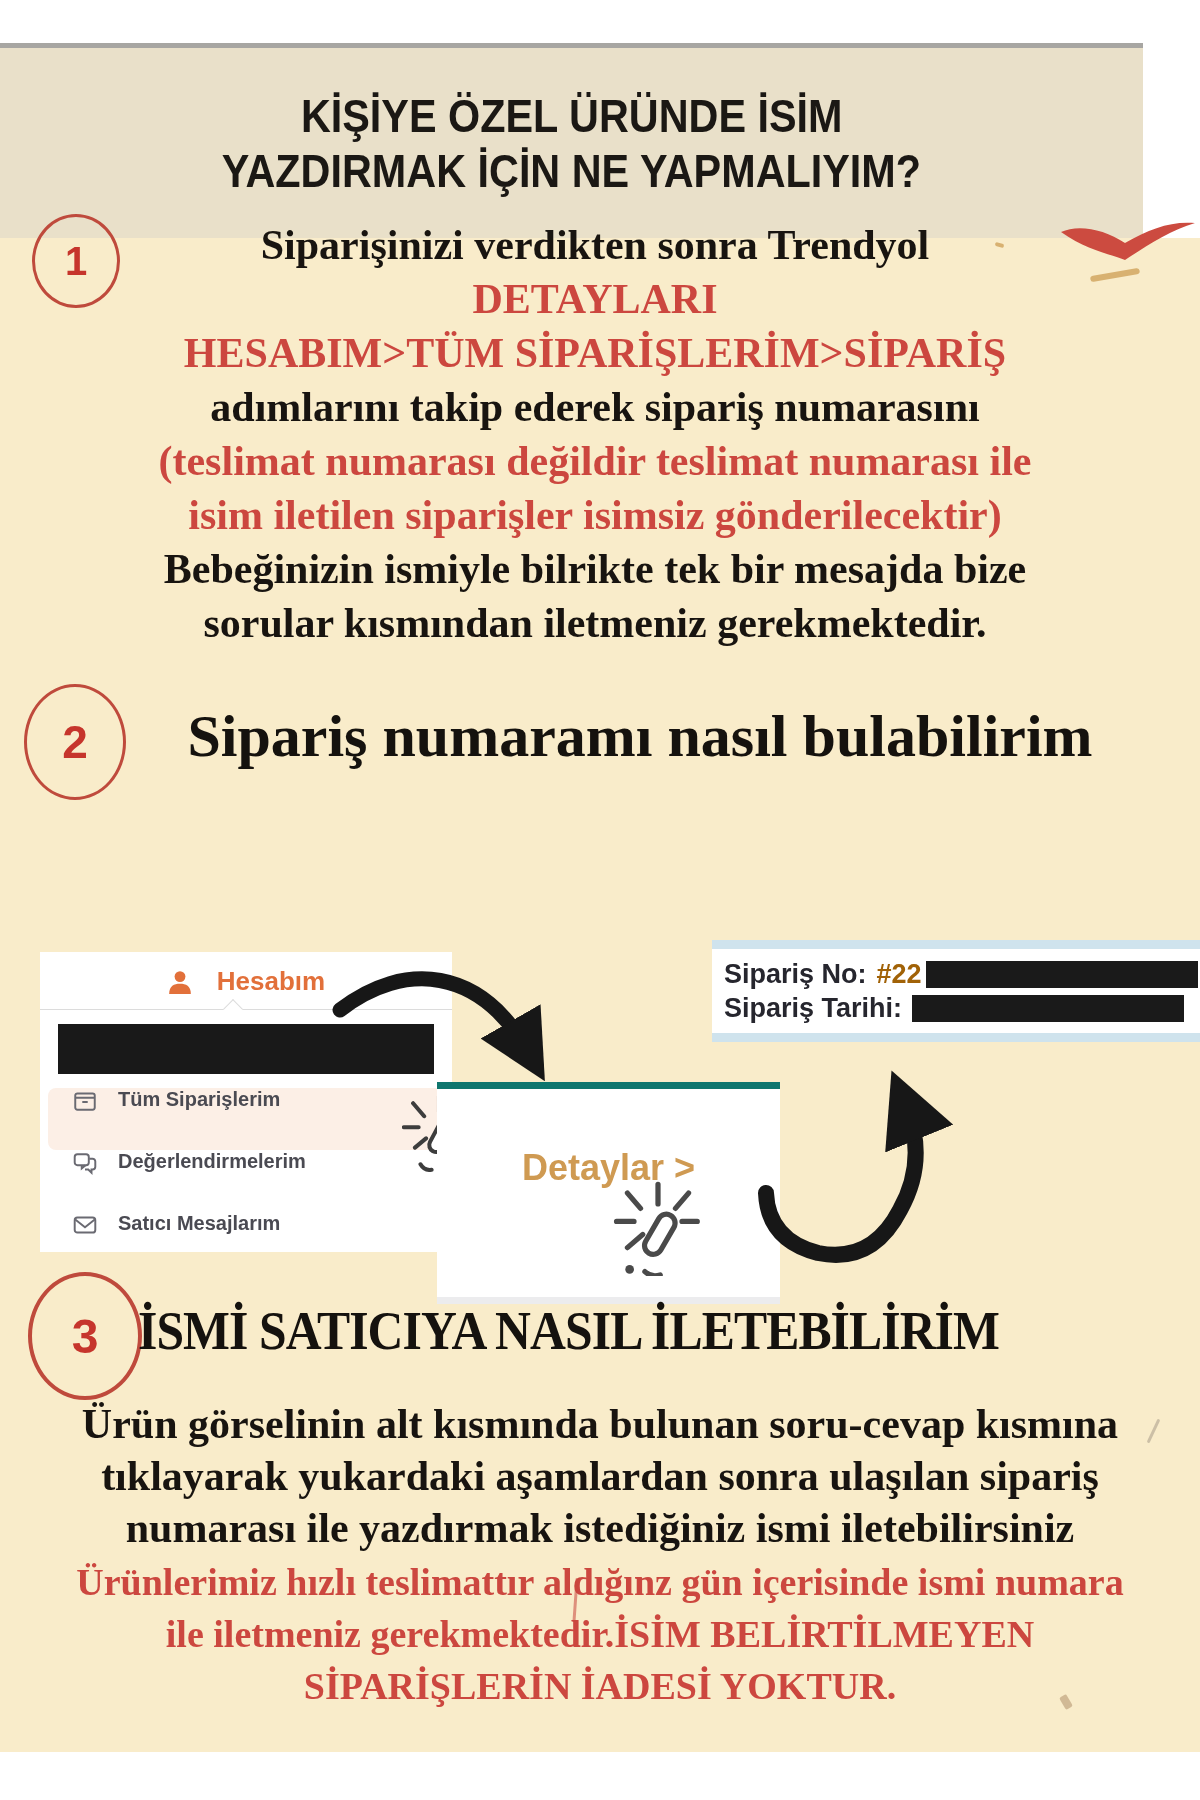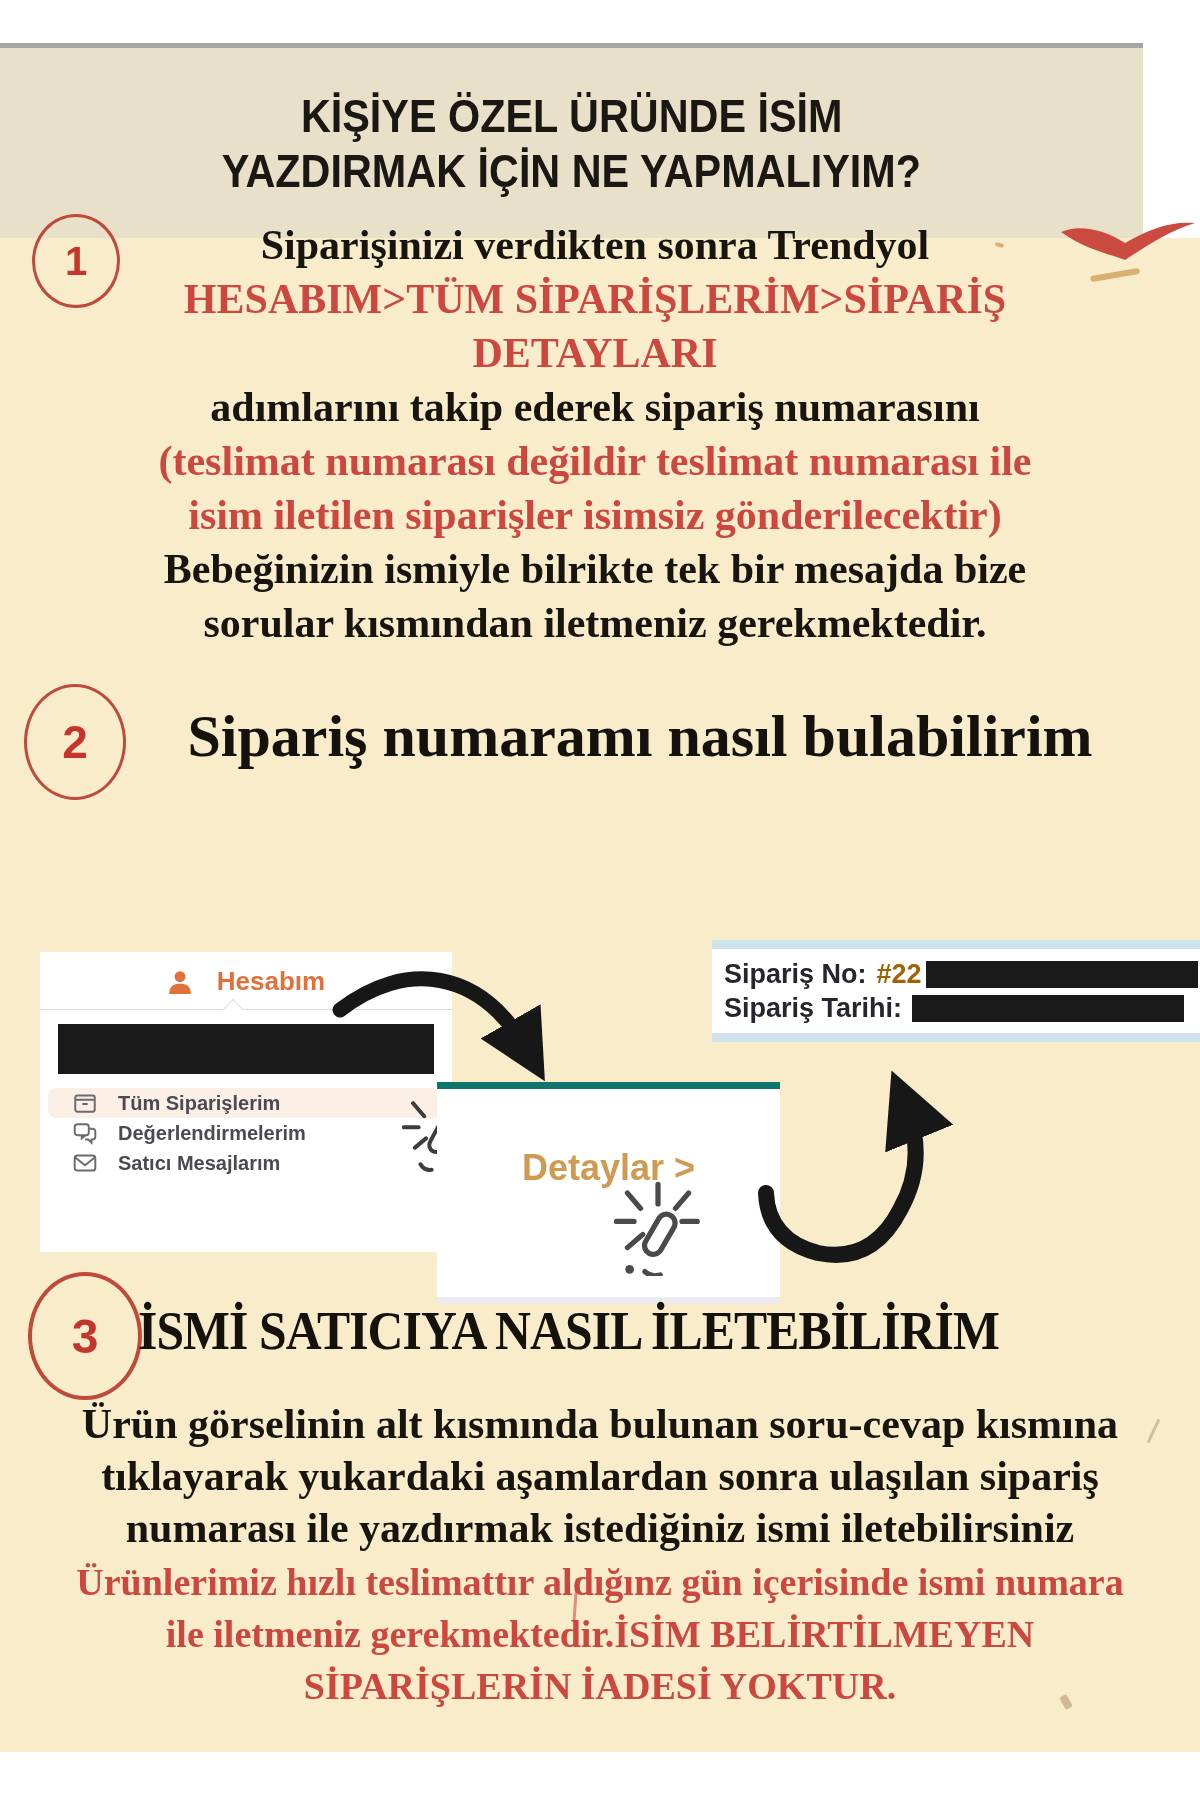--- a/index.html
+++ b/index.html
@@ -38,21 +38,21 @@
   
   .account-card{position:absolute;left:40px;top:952px;width:412px;height:300px;background:#ffffff;
                 font-family:"Liberation Sans",sans-serif;}
   .account-header{display:flex;align-items:center;justify-content:center;gap:24px;padding-top:14px;}
   .account-header span{color:#e2703a;font-size:26px;font-weight:bold;}
   .account-divider{position:relative;margin-top:12px;height:1px;background:#dcdcdc;}
   .divider-notch{position:absolute;left:186px;top:-7px;width:13px;height:13px;background:#ffffff;
                  border-left:1px solid #dcdcdc;border-top:1px solid #dcdcdc;transform:rotate(45deg);}
   .redact-bar{width:376px;height:50px;background:#191919;margin:14px 0 0 18px;}
   .menu{margin-top:14px;padding:0 8px;}
-  .menu-item{display:flex;align-items:center;gap:20px;height:30px;padding-left:24px;
+  .menu-item{display:flex;gap:20px;height:62px;padding-left:24px;
              color:#4a4a52;font-size:20px;font-weight:bold;}
   .menu-item.highlight{background:#fcefe6;border-radius:8px;}
   .menu-item svg{flex:0 0 auto;}
 
   
   .details-card{position:absolute;left:437px;top:1082px;width:343px;height:208px;background:#ffffff;
                 border-top:7px solid #0f766e;border-bottom:7px solid #ececee;}
   .details-link{position:absolute;left:0;top:58px;width:100%;text-align:center;
                 font-family:"Liberation Sans",sans-serif;font-weight:bold;font-size:36px;color:#cf9a52;}
   .details-chevron{display:inline-block;margin-left:10px;}
@@ -96,22 +96,22 @@
   <svg class="abs" style="left:1058px;top:220px;" width="140" height="44" viewBox="0 0 140 44">
     <path d="M3 12 C 28 30 52 34 67 40 C 88 26 113 10 137 3 C 112 1 92 9 67 23 C 46 9 20 4 3 12 Z" fill="#cc4b40"></path>
   </svg>
   <div class="dash-decor"></div>
 
   <div class="badge badge1">
     <span>1</span>
   </div>
   <div class="step1-text">
     <div class="black-line">Siparişinizi verdikten sonra Trendyol</div>
+    <div class="red-line">DETAYLARI</div>
     <div class="red-line">HESABIM&gt;TÜM SİPARİŞLERİM&gt;SİPARİŞ</div>
-    <div class="red-line">DETAYLARI</div>
     <div class="black-line">adımlarını takip ederek sipariş numarasını</div>
     <div class="red-line">(teslimat numarası değildir teslimat numarası ile</div>
     <div class="red-line">isim iletilen siparişler isimsiz gönderilecektir)</div>
     <div class="black-line">Bebeğinizin ismiyle bilrikte tek bir mesajda bize</div>
     <div class="black-line">sorular kısmından iletmeniz gerekmektedir.</div>
   </div>
 
   <div class="badge badge2">
     <span>2</span>
   </div>

